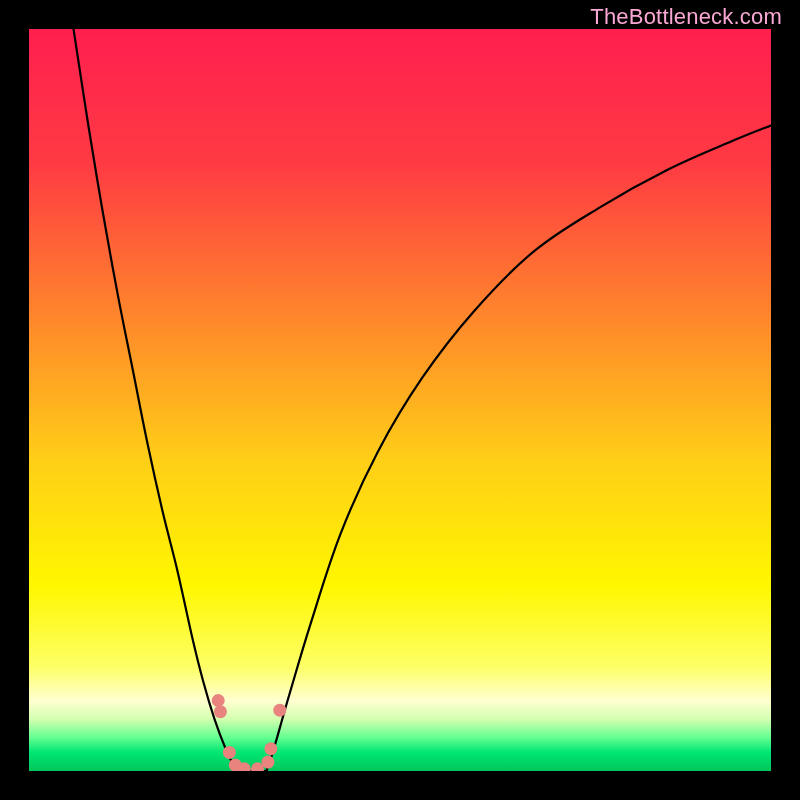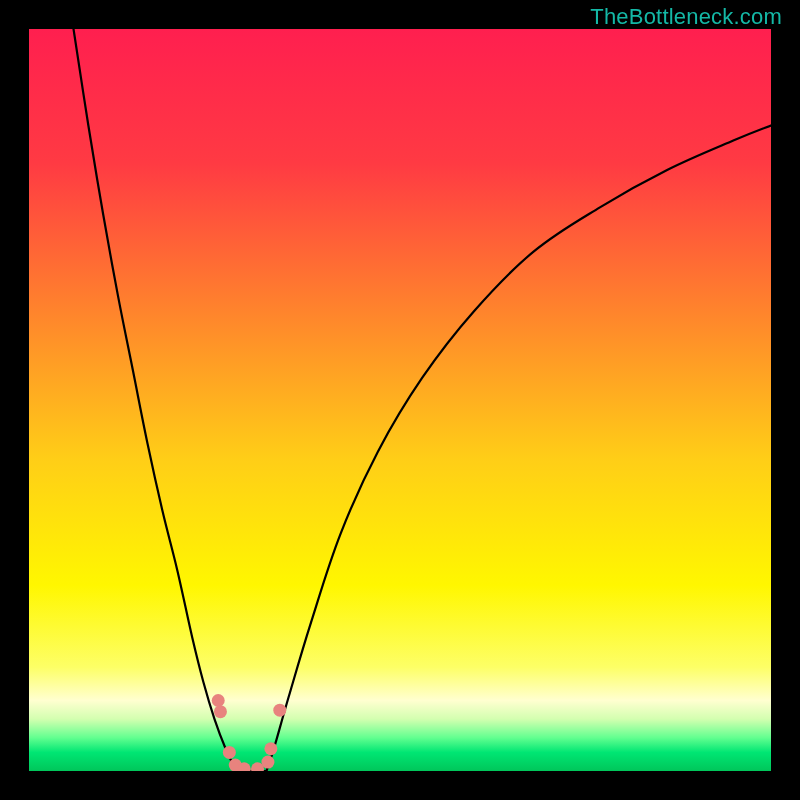--- a/index.html
+++ b/index.html
@@ -25,21 +25,21 @@
     overflow: hidden;
   }
   .gradient-bg {
     position: absolute;
     inset: 0;
   }
   .watermark {
     position: absolute;
     top: 4px;
     right: 18px;
-    color: #14b8a6;
+    color: #f9a8d4;
     font-size: 22px;
     font-weight: 500;
     letter-spacing: 0.2px;
   }
   svg.curve {
     position: absolute;
     inset: 0;
     width: 100%;
     height: 100%;
   }

